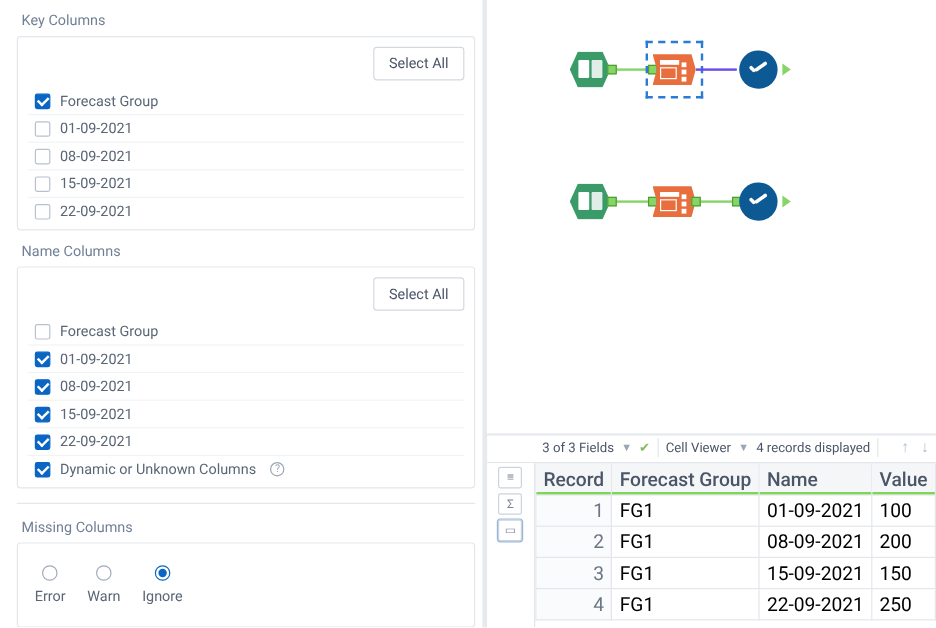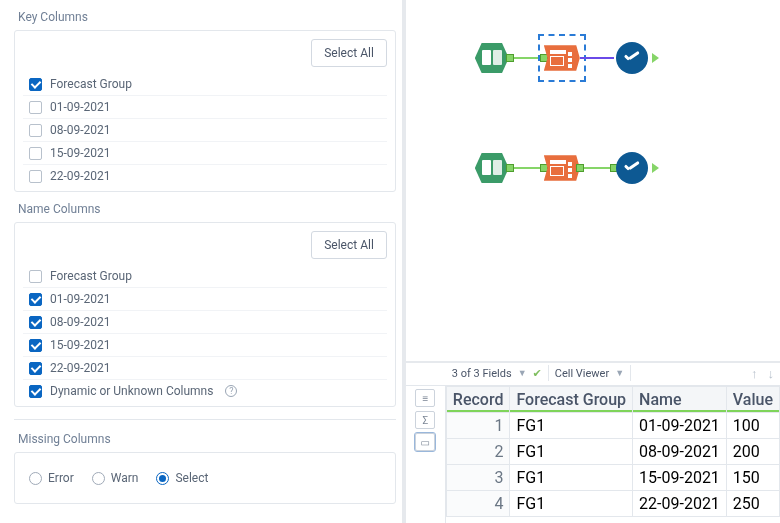--- a/index.html
+++ b/index.html
@@ -14,21 +14,21 @@
   .btn { border: 1px solid #d3d9e1; background: #fff; color: #4a5568; font-size: 12px; padding: 6px 12px; border-radius: 3px; cursor: pointer; }
   .list { }
   .row { display: flex; align-items: center; gap: 8px; padding: 4px 6px; border-top: 1px solid #f1f3f6; }
   .row:first-child { border-top: none; }
   .cb { position: relative; width: 13px; height: 13px; border: 1px solid #b8c1cc; border-radius: 2px; display: inline-flex; align-items: center; justify-content: center; background: #fff; cursor: pointer; }
   .cb.checked { background: #0a66c2; border-color: #0a66c2; }
   .cb.checked::after { content: ""; position: absolute; width: 4px; height: 7px; border: solid #fff; border-width: 0 2px 2px 0; transform: rotate(45deg); top: 0px; left: 3px; }
   .lbl { color: #5a6676; font-size: 12px; }
   .info { margin-left: 4px; width: 12px; height: 12px; border: 1px solid #9aa6b5; border-radius: 50%; display: inline-flex; align-items: center; justify-content: center; font-size: 9px; color: #9aa6b5; line-height: 1; }
   .radio-row { display: flex; gap: 18px; padding: 10px 6px 14px 6px; }
-  .radio-opt { display: flex; align-items: center; gap: 6px; cursor: pointer; }
+  .radio-opt { display: flex; align-items: center; gap: 6px; cursor: pointer; flex-direction: column; }
   .radio { width: 13px; height: 13px; border: 1px solid #a0aab8; border-radius: 50%; display: inline-block; position: relative; background:#fff; }
   .radio.sel { border-color: #0a66c2; }
   .radio.sel::after { content: ""; position: absolute; width: 7px; height: 7px; background: #0a66c2; border-radius: 50%; top: 2px; left: 2px; }
   .radio-lbl { color: #5a6676; font-size: 12px; }
   .hr { height: 1px; background: #e3e7ec; margin: 12px 0; }
 
   
   .flow { position: absolute; display: flex; align-items: center; }
   .node { position: relative; width: 36px; height: 36px; display: flex; align-items: center; justify-content: center; }
   .conn { height: 2px; background: #86d568; width: 34px; position: relative; }
@@ -135,21 +135,21 @@
           <div class="radio-opt">
             <span class="radio"></span>
             <span class="radio-lbl">Error</span>
           </div>
           <div class="radio-opt">
             <span class="radio"></span>
             <span class="radio-lbl">Warn</span>
           </div>
           <div class="radio-opt">
             <span class="radio sel"></span>
-            <span class="radio-lbl">Select</span>
+            <span class="radio-lbl">Ignore</span>
           </div>
         </div>
     </div>
   </div>
 
   <div class="right">
     <div class="canvas">
 
       <div class="flow" style="top:40px; left:68px;">
         <div class="node">
@@ -216,20 +216,21 @@
     </div>
 
     <div class="results">
       <div class="results-toolbar">
         <span>3 of 3 Fields</span>
         <span class="chev">▼</span>
         <span style="color:#7fbe5f;">✔</span>
         <span class="vsep"></span>
         <span>Cell Viewer</span>
         <span class="chev">▼</span>
+        <span>4 records displayed</span>
         <span class="vsep"></span>
         <span class="updn">↑</span>
         <span class="updn" style="margin-left:4px;">↓</span>
       </div>
       <div class="results-body">
         <div class="gutter">
           <div class="gicon">≡</div>
           <div class="gicon">Σ</div>
           <div class="gicon sel">▭</div>
         </div>

